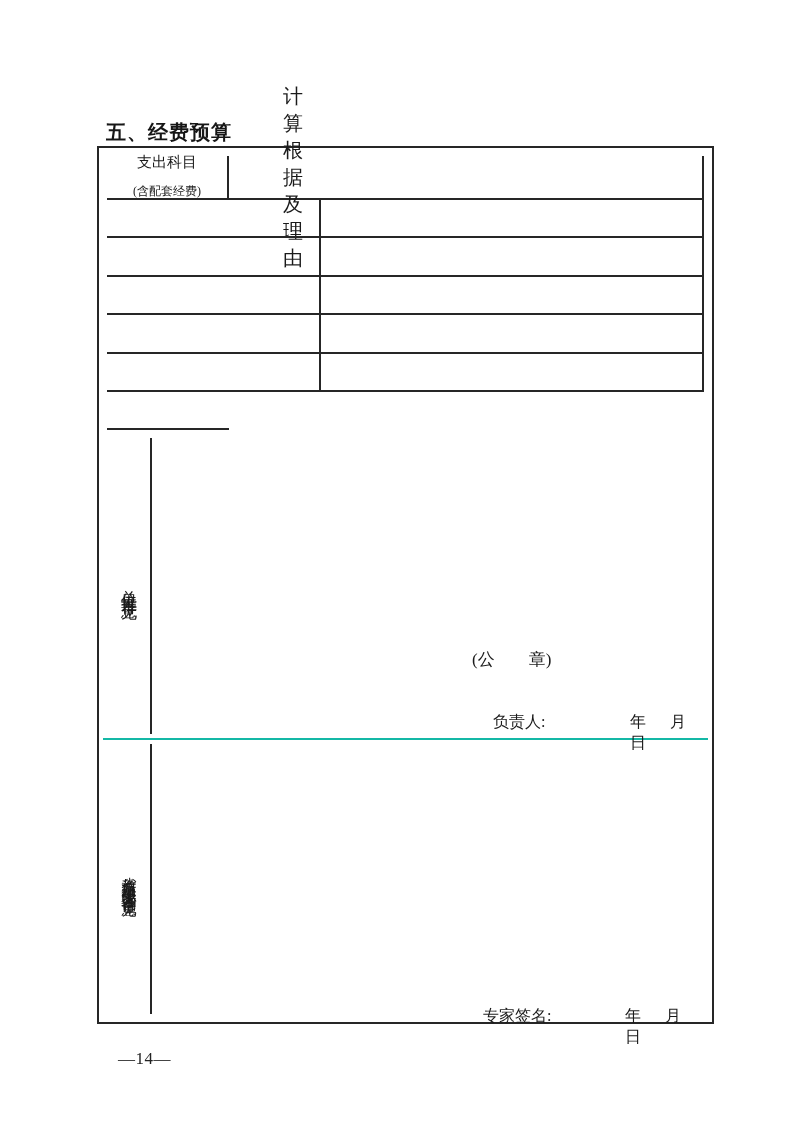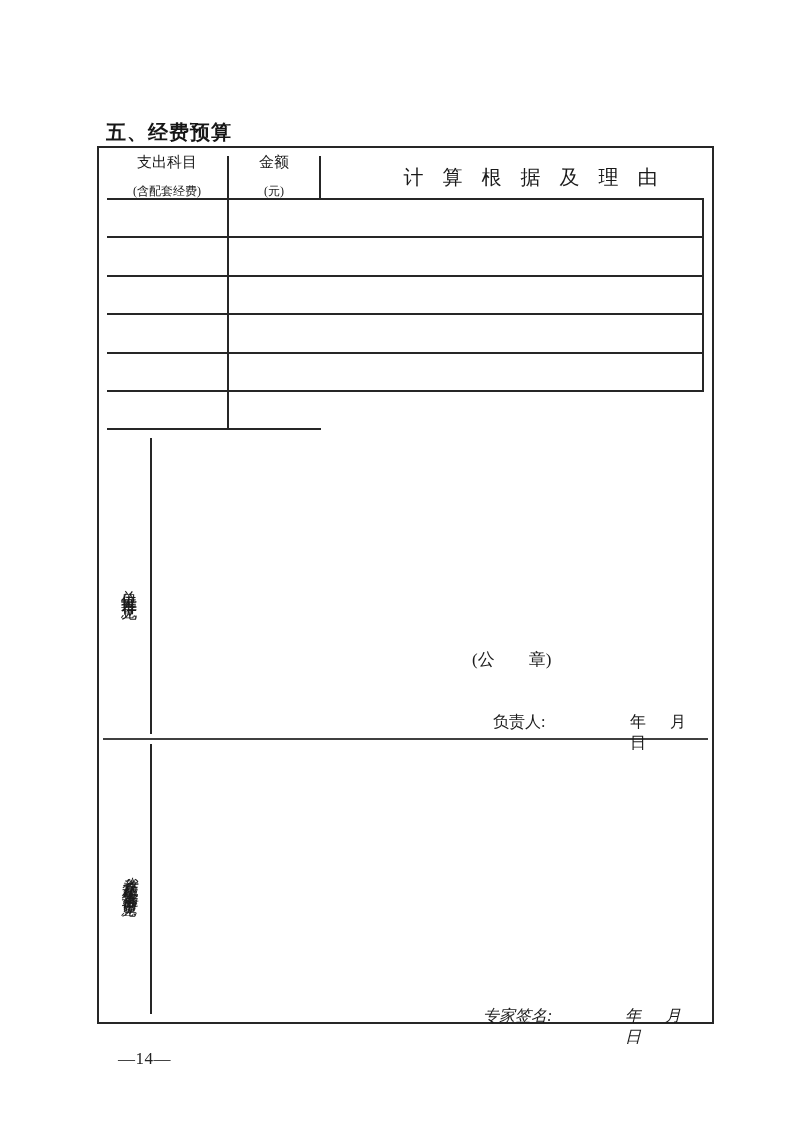--- a/index.html
+++ b/index.html
@@ -51,24 +51,24 @@
   .hdr { flex-direction: column; line-height: 21px; font-size: 15px; }
   .hdr .sub { font-size: 12px; }
   .basis-hdr {
     font-size: 20px;
     word-spacing: 14px;
     padding-left: 40px;
   }
   .total-label { letter-spacing: 0; font-size: 16px; }
   .section {
     display: flex;
-    border-bottom: 2px solid #404040;
+    border-bottom: 2px solid #14b8a6;
     height: 306px;
   }
-  .section.sec-expert { height: 298px; border-bottom: none; flex: 1; font-style: italic; }
+  .section.sec-expert { height: 298px; border-bottom: none; flex: 1; }
   .section-label-cell {
     width: 45px;
     border-right: 2px solid #262626;
     display: flex;
     align-items: center;
     justify-content: center;
   }
   .vlabel {
     writing-mode: vertical-rl;
     text-orientation: upright;
@@ -110,24 +110,20 @@
   <div class="doc-title">五、经费预算</div>
 
   <div class="outer-table">
 
     <div class="budget-grid">
 
       <div class="cell hdr">
         <span>支出科目</span>
         <span class="sub">(含配套经费)</span>
       </div>
-      <div class="cell hdr">
-        <span>金额</span>
-        <span class="sub">(元)</span>
-      </div>
       <div class="cell last-col basis-hdr">计 算 根 据 及 理 由</div>
 
       <div class="cell"></div>
       <div class="cell last-col"></div>
 
       <div class="cell"></div>
       <div class="cell"></div>
       <div class="cell last-col"></div>
 
       <div class="cell"></div>

